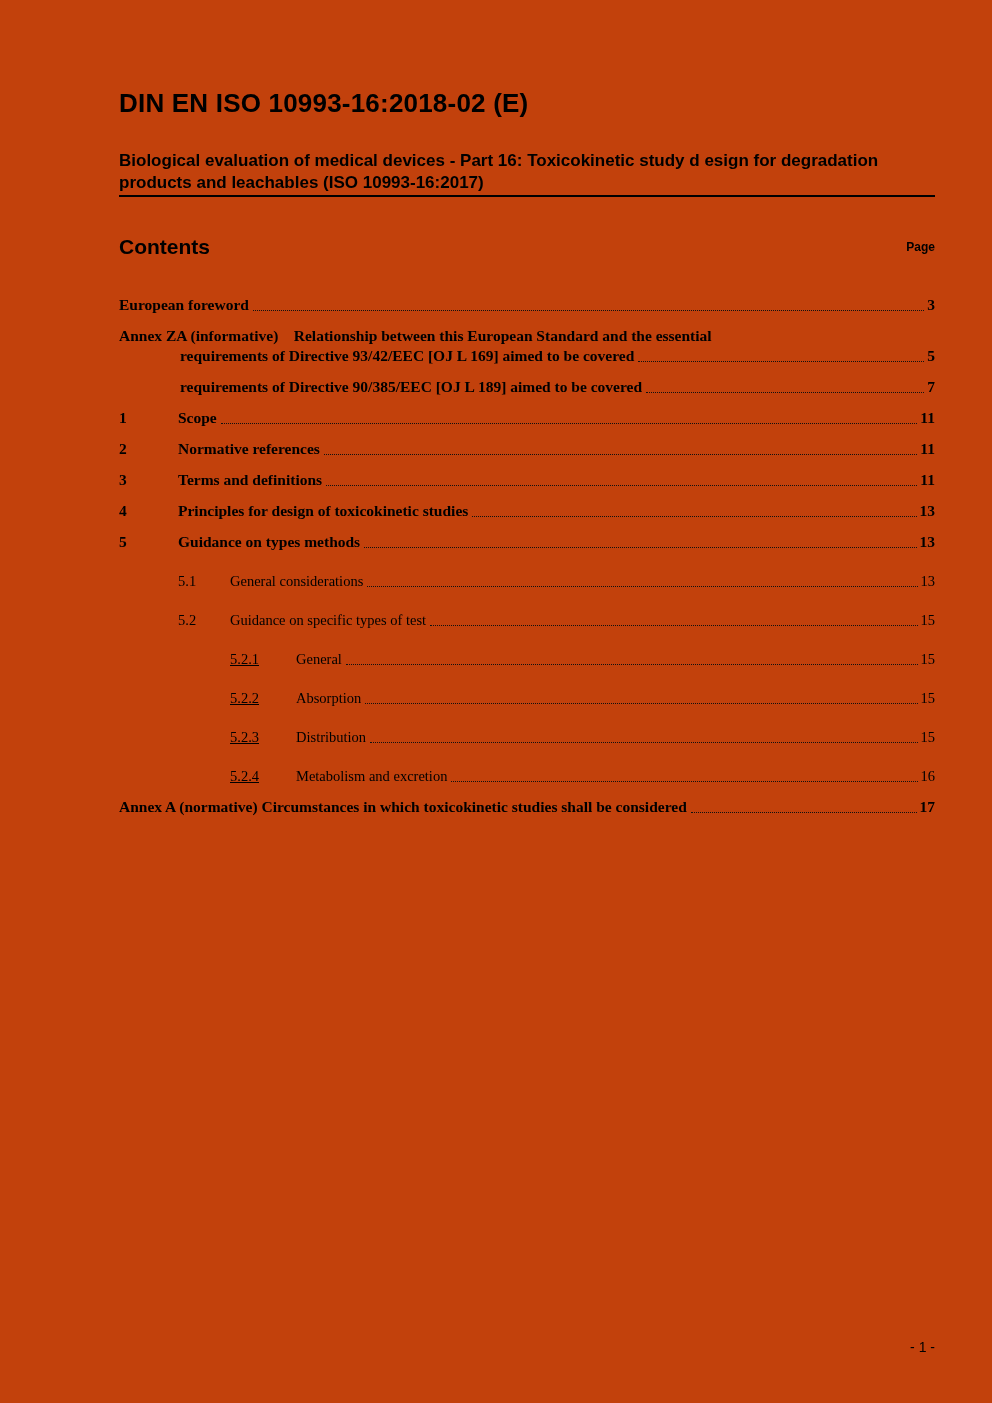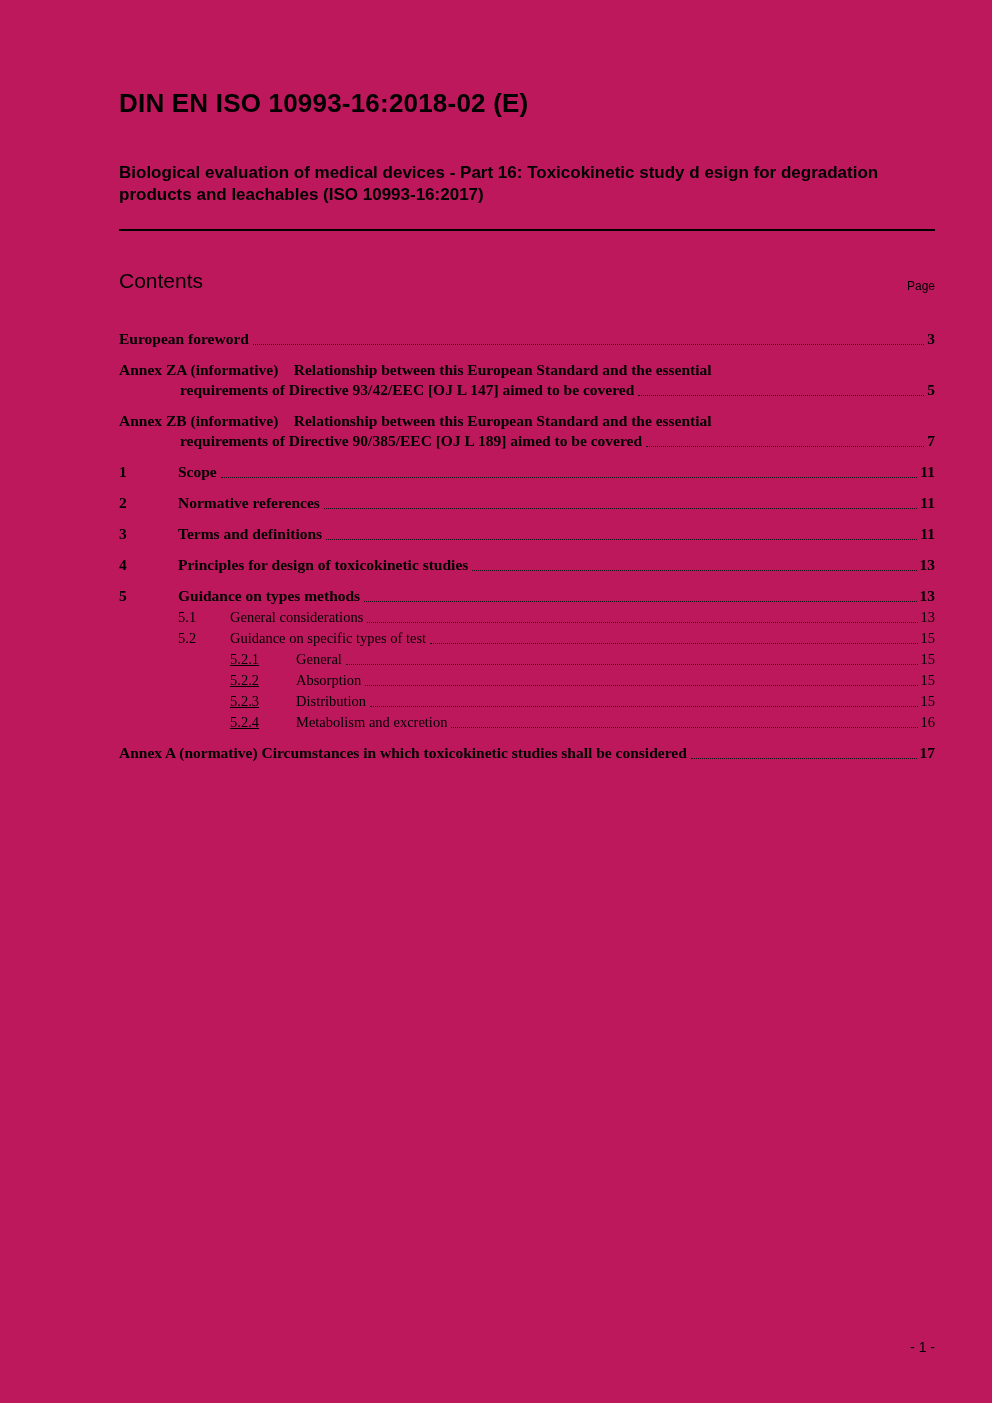--- a/index.html
+++ b/index.html
@@ -1,62 +1,62 @@
 <!DOCTYPE html>
 <html><head>
 <meta charset="utf-8">
 <style>
   html, body { margin: 0; padding: 0; background: #ffffff; }
   .page {
     position: relative;
     width: 992px;
     height: 1403px;
-    background: #be185d;
+    background: #c2410c;
     color: #000000;
     font-family: "Liberation Serif", serif;
     overflow: hidden;
   }
   .content {
     position: absolute;
     left: 119px;
     top: 0;
     width: 816px;
   }
   .doc-number {
     margin-top: 88px;
     font-family: "Liberation Sans", sans-serif;
     font-weight: bold;
     font-size: 26px;
     line-height: 30px;
     letter-spacing: 0.2px;
   }
   .doc-title {
-    margin-top: 44px;
+    margin-top: 32px;
     font-family: "Liberation Sans", sans-serif;
     font-weight: bold;
     font-size: 17px;
     line-height: 22px;
-    padding-bottom: 23px;
+    padding-bottom: 1px;
     border-bottom: 2px solid #000000;
   }
   .contents-row {
     margin-top: 38px;
     display: flex;
     justify-content: space-between;
-    align-items: flex-end;
-    font-family: "Liberation Sans", sans-serif;
-    font-weight: normal;
+    align-items: center;
+    font-family: "Liberation Sans", sans-serif;
+    font-weight: bold;
   }
   .contents-heading { font-size: 21px; }
   .page-col-label { font-size: 12px; padding-left: 36px; }
 
   .toc { margin-top: 36px; }
 
   .toc-entry { margin-top: 11px; }
-  .toc-entry.lvl1, .toc-entry.lvl2 { margin-top: 2px; }
+  .toc-entry.lvl1, .toc-entry.lvl2 { margin-top: 20px; }
 
   .toc-entry { font-size: 14.5px; line-height: 19px; }
   .toc-entry.bold { font-weight: bold; font-size: 15.5px; line-height: 20px; }
 
   .toc-pre { white-space: nowrap; }
   .toc-line { display: flex; align-items: flex-end; }
   .toc-line.cont { padding-left: 61px; }
 
   .lvl0 .toc-num { flex: 0 0 59px; }
   .lvl1 { padding-left: 59px; }
@@ -101,27 +101,26 @@
         <div class="toc-entry lvl0 bold">
           <div class="toc-line">
             <span class="toc-text">European foreword</span>
             <span class="toc-leader"></span>
             <span class="toc-page">3</span>
           </div>
         </div>
         <div class="toc-entry lvl0 bold">
           <div class="toc-pre">Annex ZA (informative) Relationship between this European Standard and the essential</div>
           <div class="toc-line cont">
-            <span class="toc-text">requirements of Directive 93/42/EEC [OJ L 147] aimed to be covered</span>
+            <span class="toc-text">requirements of Directive 93/42/EEC [OJ L 169] aimed to be covered</span>
             <span class="toc-leader"></span>
             <span class="toc-page">5</span>
           </div>
         </div>
         <div class="toc-entry lvl0 bold">
-          <div class="toc-pre">Annex ZB (informative) Relationship between this European Standard and the essential</div>
           <div class="toc-line cont">
             <span class="toc-text">requirements of Directive 90/385/EEC [OJ L 189] aimed to be covered</span>
             <span class="toc-leader"></span>
             <span class="toc-page">7</span>
           </div>
         </div>
         <div class="toc-entry lvl0 bold">
           <div class="toc-line">
             <span class="toc-num">1</span>
             <span class="toc-text">Scope</span>

